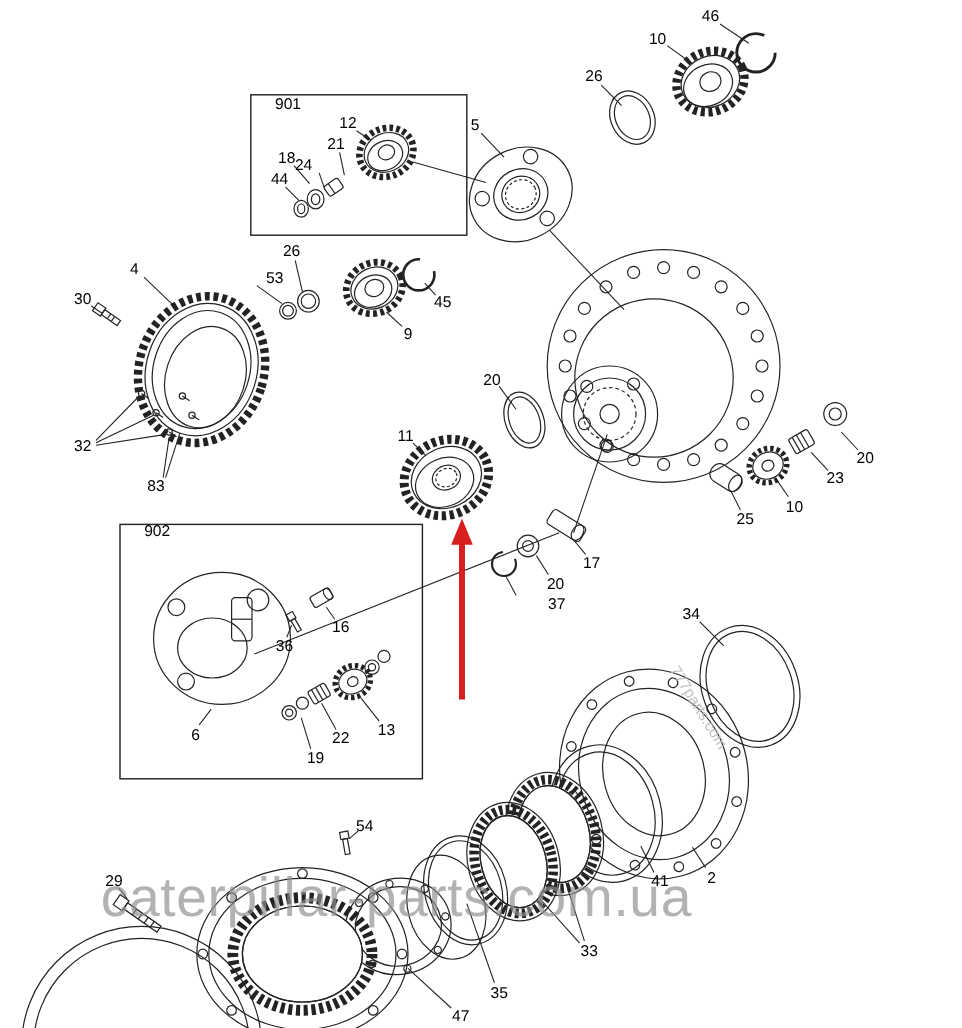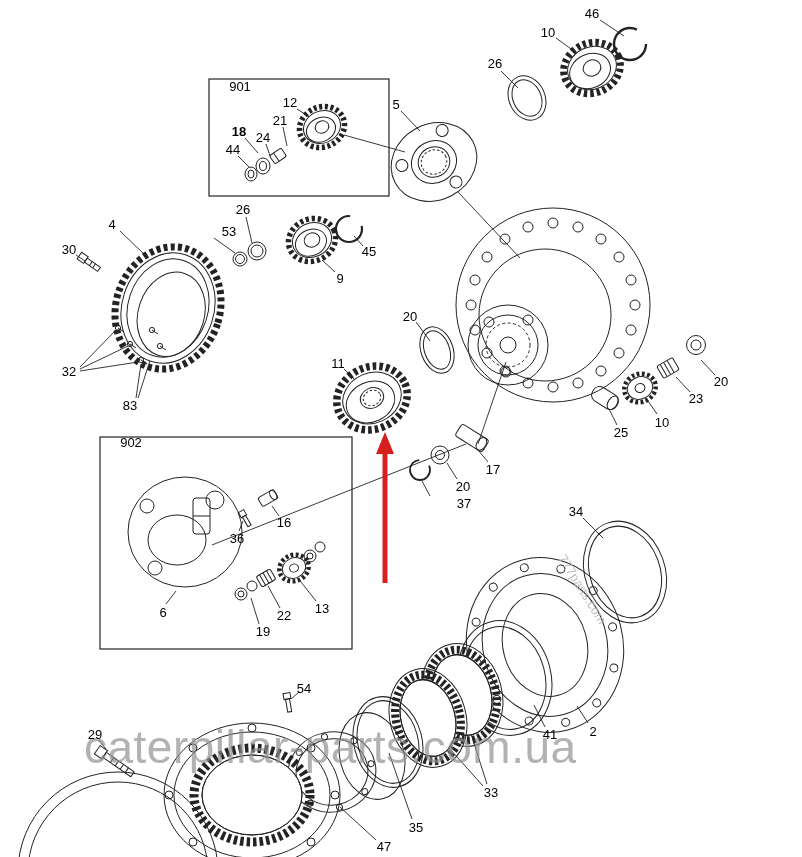--- a/index.html
+++ b/index.html
@@ -399,23 +399,23 @@
   <div class="watermark">caterpillar-parts.com.ua</div>
   <div class="watermark-small">777parts.com</div>
 
   <div class="labels-layer">
       <div class="part-label" style="left: 592px; top: 13px;">46</div>
       <div class="part-label" style="left: 548px; top: 32px;">10</div>
       <div class="part-label" style="left: 495px; top: 63px;">26</div>
       <div class="part-label" style="left: 240px; top: 86px;">901</div>
       <div class="part-label" style="left: 290px; top: 102px;">12</div>
       <div class="part-label" style="left: 280px; top: 120px;">21</div>
-      <div class="part-label" style="left: 239px; top: 131px; font-weight: bold;">18</div>
+      <div class="part-label" style="left: 239px; top: 131px;">18</div>
       <div class="part-label" style="left: 233px; top: 149px; text-align: center;">44</div>
-      <div class="part-label" style="left: 263px; top: 137px;">24</div>
+      <div class="part-label" style="left: 253px; top: 137px;">24</div>
       <div class="part-label" style="left: 396px; top: 104px;">5</div>
       <div class="part-label" style="left: 243px; top: 209px;">26</div>
       <div class="part-label" style="left: 207px; top: 231px; padding-left: 44px;">53</div>
       <div class="part-label" style="left: 112px; top: 224px;">4</div>
       <div class="part-label" style="left: 69px; top: 249px;">30</div>
       <div class="part-label" style="left: 369px; top: 251px;">45</div>
       <div class="part-label" style="left: 340px; top: 278px;">9</div>
       <div class="part-label" style="left: 69px; top: 371px;">32</div>
       <div class="part-label" style="left: 130px; top: 405px;">83</div>
       <div class="part-label" style="left: 410px; top: 316px;">20</div>

